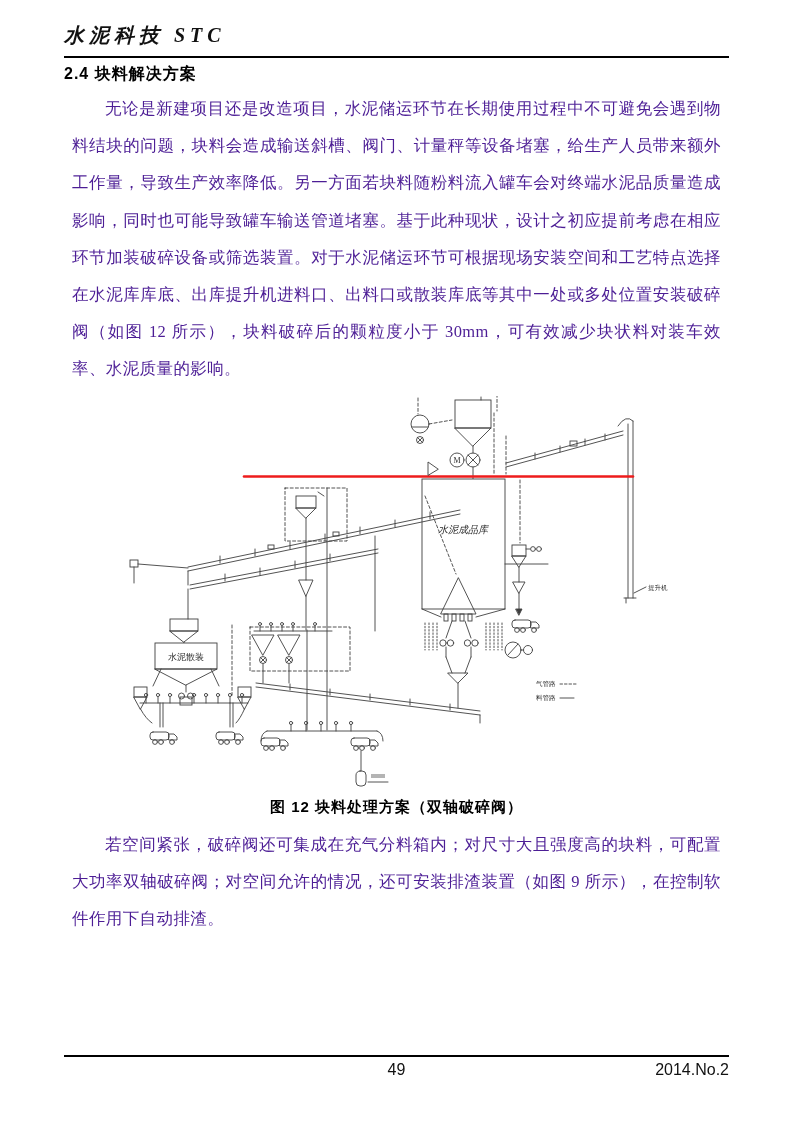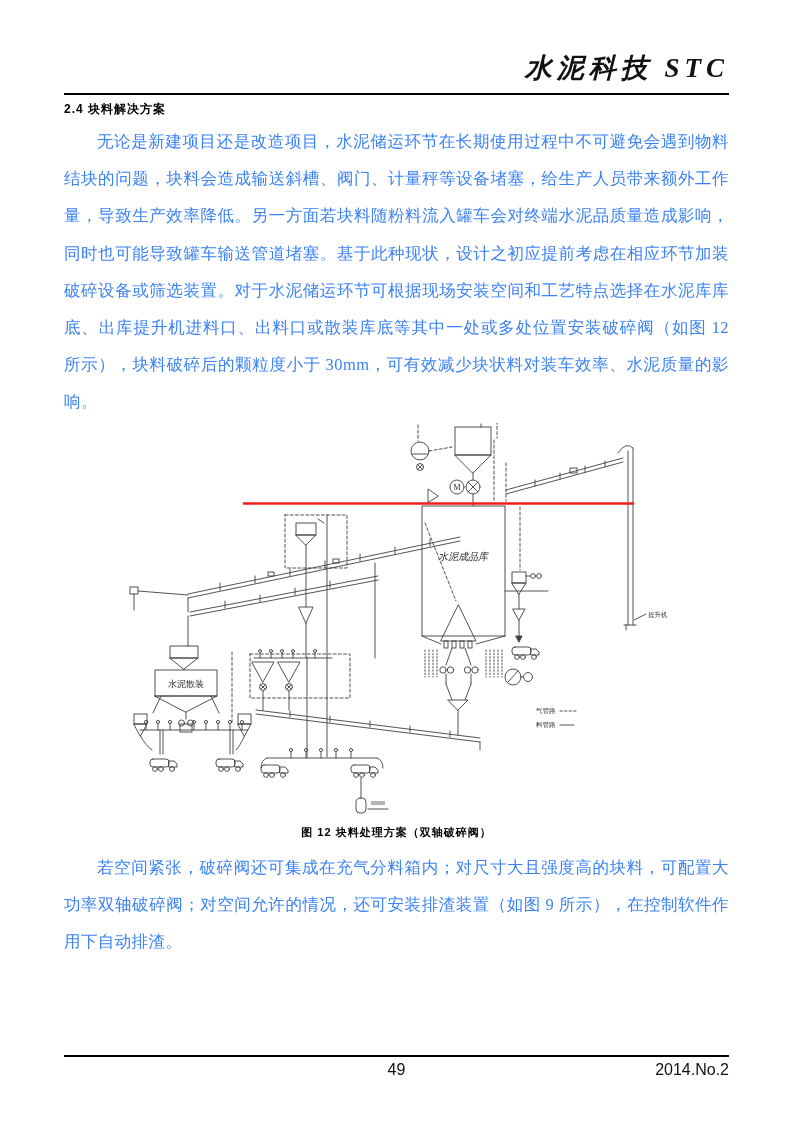--- a/index.html
+++ b/index.html
@@ -3,42 +3,42 @@
 <meta charset="utf-8">
 <style>
   html,body { margin:0; padding:0; background:#e8e8e8; }
   .page {
     position:relative; width:793px; height:1122px; margin:0 auto;
     background:#ffffff; overflow:hidden;
     font-family:"Liberation Serif","DejaVu Serif",serif; color:#1c1c1c;
   }
   .content { position:absolute; left:64px; width:665px; top:0; }
   .journal-title {
-    text-align:right; font-size:27px; font-style:italic; font-weight:600;
-    letter-spacing:5px; padding-top:50px; color:#111;
+    text-align:left; font-size:20px; font-style:italic; font-weight:600;
+    letter-spacing:5px; padding-top:22px; color:#111;
   }
   .header-rule { border:none; border-top:2px solid #000; margin:7px 0 0 0; }
   .section-heading {
     font-family:"Liberation Sans","DejaVu Sans",sans-serif;
-    font-size:12px; font-weight:bold; margin-top:6px; color:#000; letter-spacing:1px;
+    font-size:16px; font-weight:bold; margin-top:6px; color:#000; letter-spacing:1px;
   }
   .para {
     font-size:16.5px; line-height:37.2px; text-align:justify; text-indent:2em;
-    letter-spacing:0.4px; margin:0; color:#3b82f6;
+    letter-spacing:0.4px; margin:8px; color:#4c1d95;
   }
   .para1 { margin-top:5px; }
   .para2 { margin-top:9px; }
   .figure-wrap { position:relative; height:398px; margin-top:2px; }
   .figure-wrap svg { position:absolute; left:64px; top:0; }
   .figure-wrap svg text {
     font-family:"Liberation Serif","DejaVu Serif",serif; fill:#2d2d2d; stroke:none;
   }
   .fig-caption {
     text-align:center; font-family:"Liberation Sans","DejaVu Sans",sans-serif;
-    font-weight:bold; font-size:11px; margin-top:4px; color:#000; letter-spacing:1px;
+    font-weight:bold; font-size:15px; margin-top:4px; color:#000; letter-spacing:1px;
   }
   .footer {
     position:absolute; left:64px; width:665px; top:1055px;
     border-top:2.5px solid #000;
     font-family:"Liberation Sans","DejaVu Sans",sans-serif; font-size:16px; color:#111;
   }
   .footer .page-num { position:absolute; left:0; right:0; top:4px; text-align:center; }
   .footer .issue { position:absolute; right:0; top:4px; }
 </style>
 </head>

